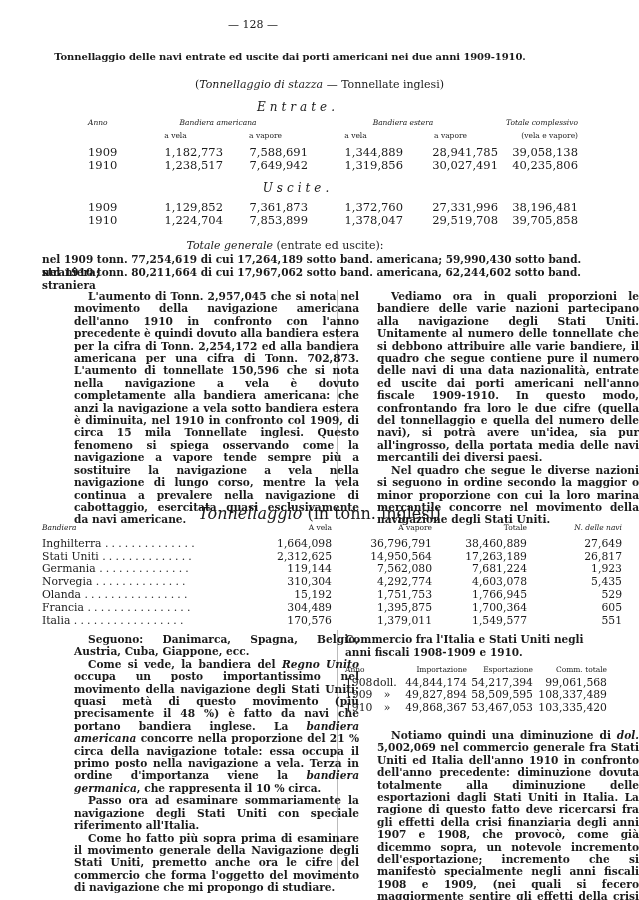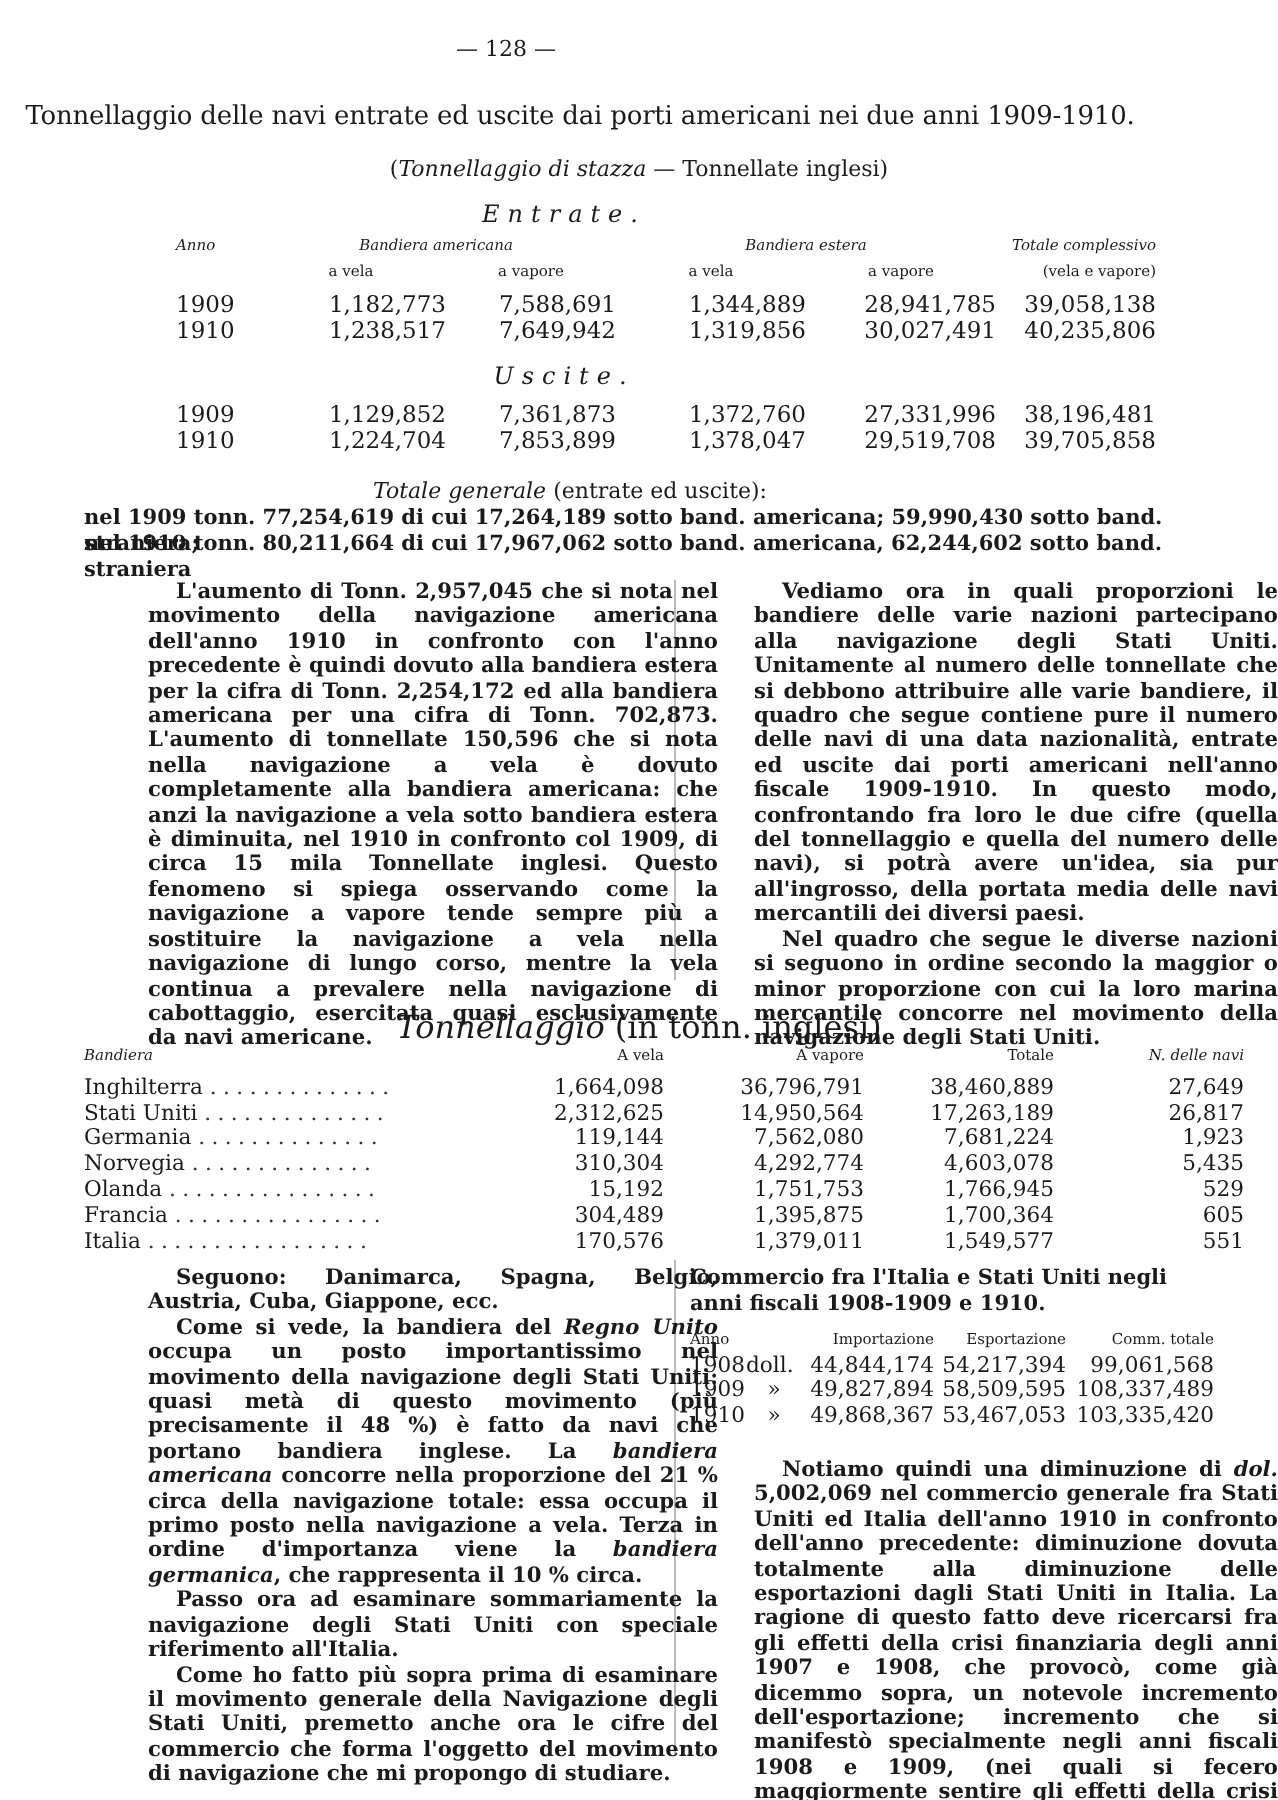--- a/index.html
+++ b/index.html
@@ -4,24 +4,24 @@
 <style>
   html, body { margin: 0; padding: 0; background: #fff; }
   body {
     width: 639px; height: 900px; position: relative; overflow: hidden;
     font-family: "DejaVu Serif", "Liberation Serif", serif;
     color: #1a1a1a;
   }
   .abs { position: absolute; }
   .center { text-align: center; }
   .pagenum { top: 18px; left: 0; width: 506px; font-size: 11px; }
-  .title { top: 51px; left: 0; width: 580px; font-size: 13px; font-weight: normal; letter-spacing: -0.1px; }
+  .title { top: 51px; left: 0; width: 580px; font-size: 10px; font-weight: bold; letter-spacing: -0.1px; }
   .subtitle { top: 78px; left: 0; width: 639px; font-size: 11px; }
   .subtitle i { font-style: italic; }
-  .section { left: 0; width: 564px; font-size: 12px; font-style: italic; letter-spacing: 4px; }
+  .section { left: 16px; width: 564px; font-size: 12px; font-style: italic; letter-spacing: 4px; }
 
   table { border-collapse: collapse; }
   td, th { padding: 0; font-weight: normal; white-space: nowrap; }
   .t1 { left: 88px; width: 490px; font-size: 11.5px; font-weight: bold; }
   .t1 td { height: 12.5px; line-height: 12.5px; }
   .t1 .hdr td { font-size: 7.5px; font-style: italic; font-weight: normal; }
   .t1 .sub td { font-size: 7.5px; font-weight: normal; }
   .num { text-align: right; }
 
   .totline { left: 62px; width: 580px; font-size: 10.5px; font-weight: bold; line-height: 13px; }

